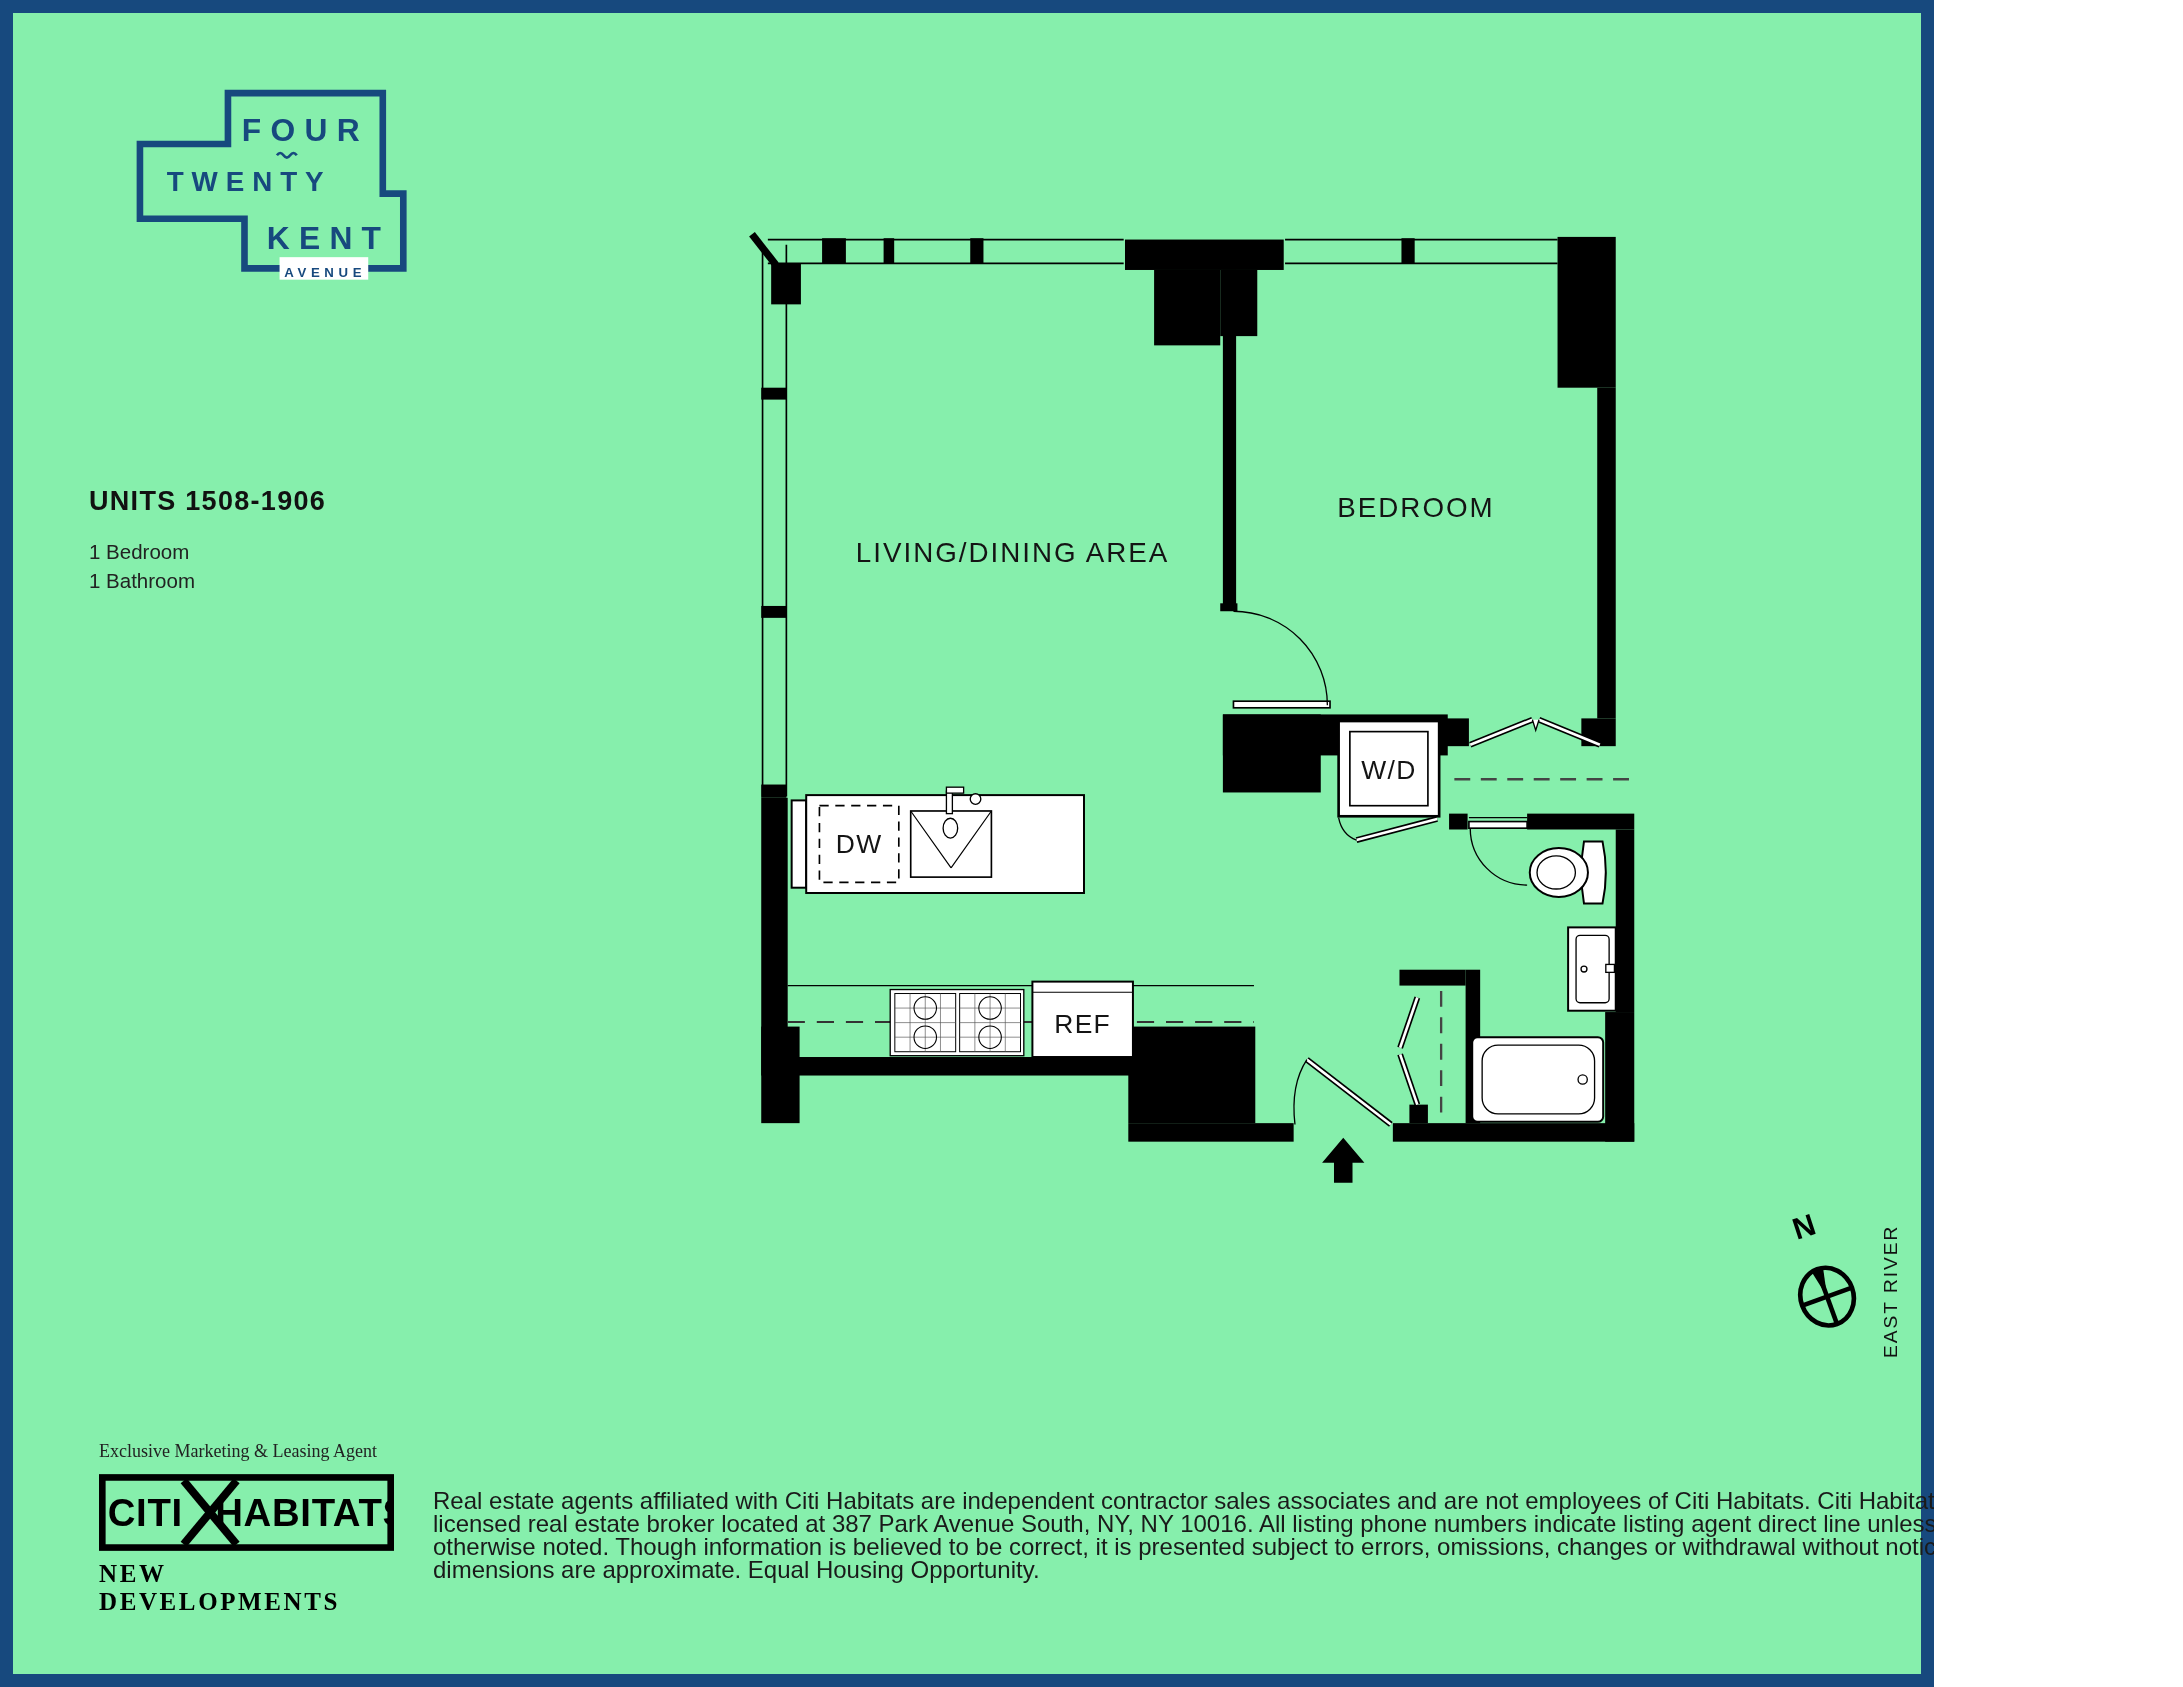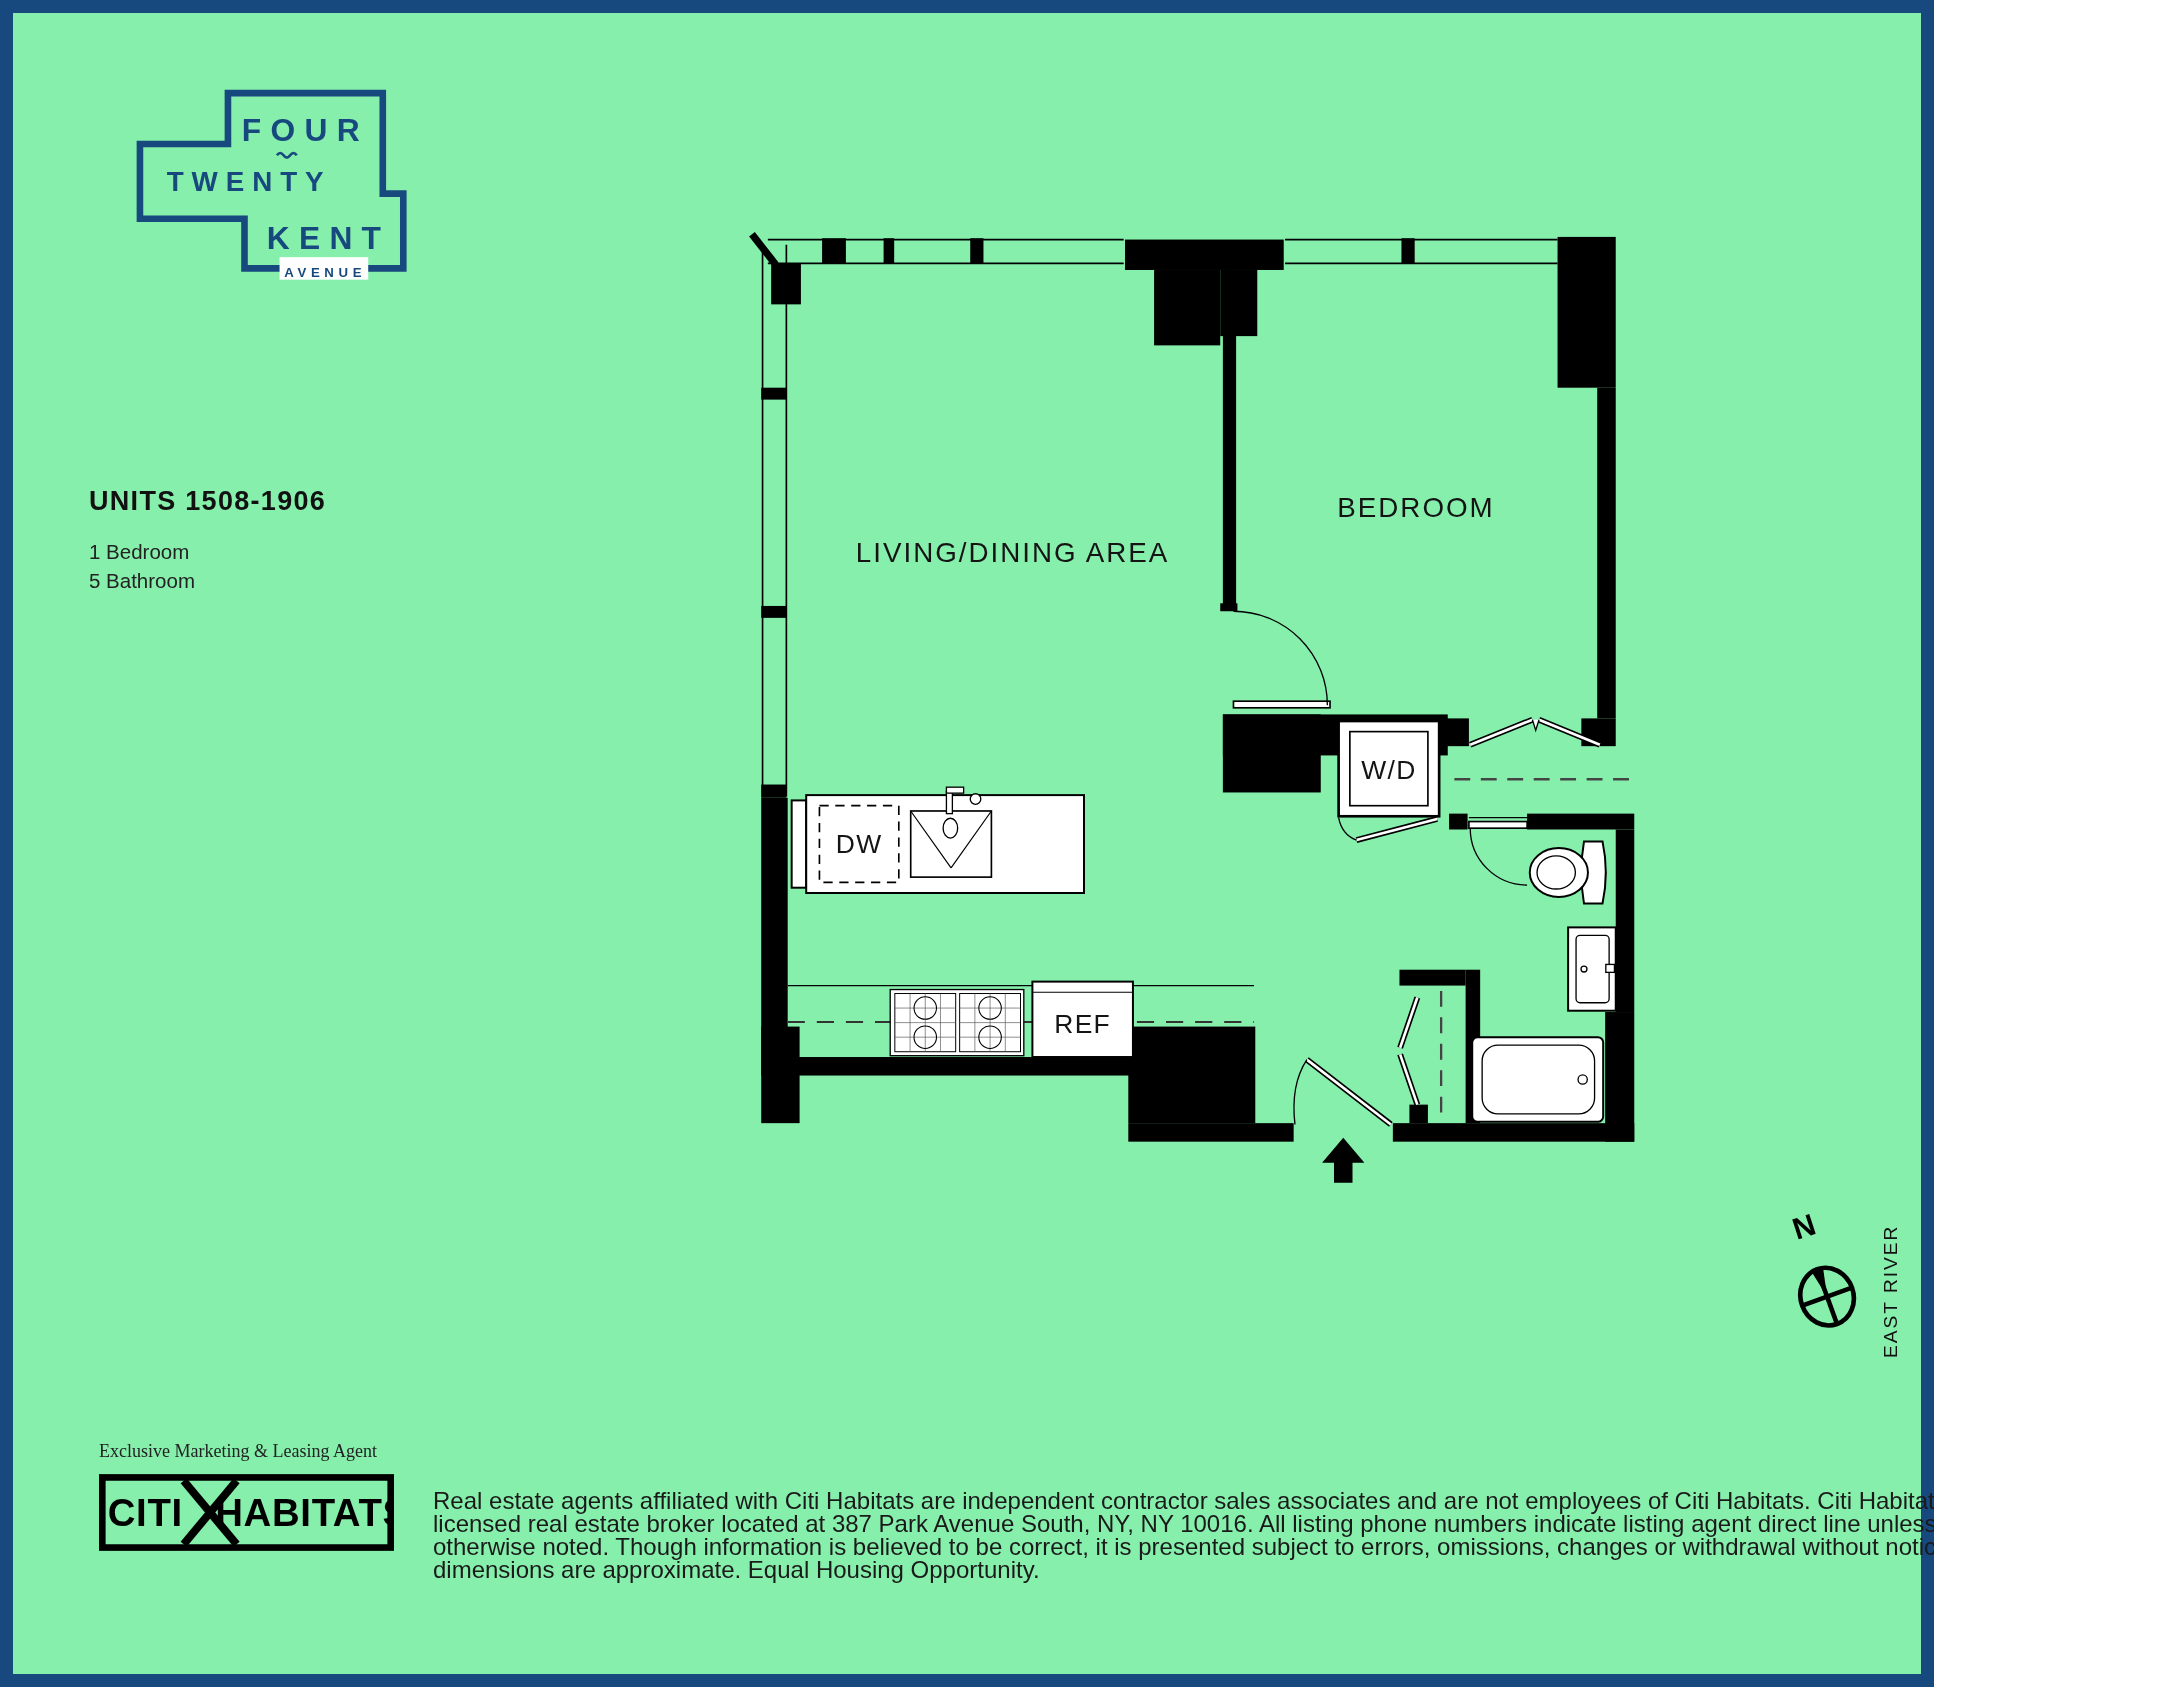--- a/index.html
+++ b/index.html
@@ -37,21 +37,21 @@
     <path d="M 437 244 q 5 -7 10 0 q 5 7 10 0 q 5 -7 10 0" fill="none" stroke="#17497E" stroke-width="4"></path>
     <text class="logo-mid" x="395" y="298" text-anchor="middle">TWENTY</text>
     <text class="logo-big" x="515" y="386" text-anchor="middle">KENT</text>
     <text class="logo-sm" x="510" y="428" text-anchor="middle">AVENUE</text>
   </svg>
 
 
   <div class="abs units-title">UNITS 1508-1906</div>
   <div class="abs unit-details">
     <div>1 Bedroom</div>
-    <div>5 Bathroom</div>
+    <div>1 Bathroom</div>
   </div>
 
   <svg class="abs" style="left:748px;top:225px;" width="1045" height="959" viewBox="0 0 1580 1450">
     <g fill="#000" stroke="none">
 
       <rect x="570" y="22" width="240" height="46"></rect>
       <rect x="614" y="68" width="100" height="114"></rect>
       <rect x="714" y="68" width="56" height="100"></rect>
       <rect x="718" y="68" width="20" height="506"></rect>
       <rect x="714" y="572" width="26" height="12"></rect>
@@ -262,20 +262,21 @@
   <svg class="abs" style="left:99px;top:1474px;" width="295" height="77" viewBox="0 0 446 116">
     <rect x="5" y="5" width="436" height="106" fill="none" stroke="#000" stroke-width="10"></rect>
     <g stroke="#000" stroke-width="12">
       <line x1="128" y1="10" x2="208" y2="106"></line>
       <line x1="128" y1="106" x2="208" y2="10"></line>
     </g>
     <text class="citi-word" x="70" y="78" text-anchor="middle" transform="scale(1,1)">CITI</text>
     <text class="citi-word" x="322" y="78" text-anchor="middle">HABITATS</text>
   </svg>
 
+  <div class="abs newdev">NEW DEVELOPMENTS</div>
 
   <div class="abs disclaimer">Real estate agents affiliated with Citi Habitats are independent contractor sales associates and are not employees of Citi Habitats. Citi Habitats is a licensed real estate broker located at 387 Park Avenue South, NY, NY 10016. All listing phone numbers indicate listing agent direct line unless otherwise noted. Though information is believed to be correct, it is presented subject to errors, omissions, changes or withdrawal without notice. All dimensions are approximate. Equal Housing Opportunity.</div>
 
   <svg class="abs" style="left:2022px;top:1487px;" width="61" height="66" viewBox="0 0 92 100">
     <path d="M 46 4 L 88 42 L 76 42 L 76 78 L 16 78 L 16 42 L 4 42 Z" fill="#000"></path>
     <rect x="30" y="34" width="32" height="13" fill="#fff"></rect>
     <rect x="30" y="53" width="32" height="13" fill="#fff"></rect>
     <text class="eho-txt" x="46" y="89" text-anchor="middle">EQUAL HOUSING</text>
     <text class="eho-txt" x="46" y="98" text-anchor="middle">OPPORTUNITY</text>
   </svg>

